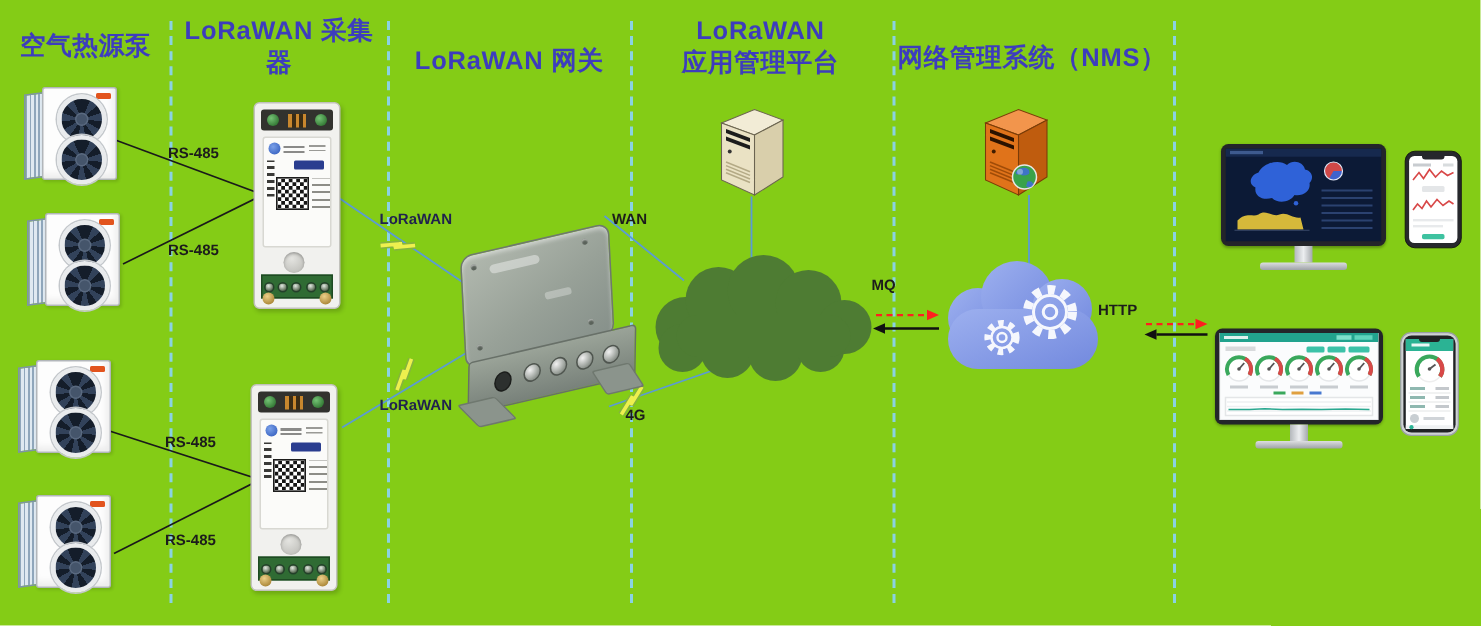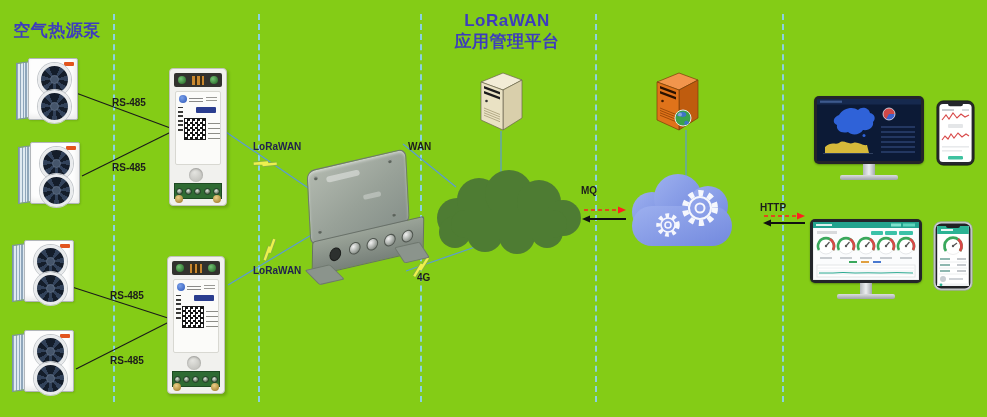--- a/index.html
+++ b/index.html
@@ -99,24 +99,31 @@
   <div class="sep" style="left:113px"></div>
   <div class="sep" style="left:258px"></div>
   <div class="sep" style="left:420px"></div>
   <div class="sep" style="left:595px"></div>
   <div class="sep" style="left:782px"></div>
 
   <div class="col-title" style="left:4px;top:20px;width:106px">
     <div>空气热源泵</div>
   </div>
   <div class="col-title" style="left:115px;top:10px;width:142px">
+    <div>LoRaWAN 采集器</div>
+  </div>
+  <div class="col-title" style="left:262px;top:30px;width:155px">
+    <div>LoRaWAN 网关</div>
   </div>
   <div class="col-title" style="left:424px;top:10px;width:166px">
     <div>LoRaWAN</div>
     <div>应用管理平台</div>
+  </div>
+  <div class="col-title" style="left:596px;top:28px;width:184px">
+    <div>网络管理系统（NMS）</div>
   </div>
   <div class="col-title" style="left:787px;top:16px;width:194px">
   </div>
 
   <svg class="abs" style="left:0;top:0" width="987" height="417">
     <g stroke="#1a1a1a" stroke-width="1.1">
       <line x1="76" y1="93" x2="173" y2="129"></line>
       <line x1="82" y1="176" x2="173" y2="131"></line>
       <line x1="72" y1="287" x2="171" y2="319"></line>
       <line x1="76" y1="369" x2="171" y2="321"></line>
@@ -157,21 +164,21 @@
 
   <div class="link-label" style="left:112px;top:97px">RS-485</div>
   <div class="link-label" style="left:112px;top:162px">RS-485</div>
   <div class="link-label" style="left:110px;top:290px">RS-485</div>
   <div class="link-label" style="left:110px;top:355px">RS-485</div>
   <div class="link-label blue" style="left:253px;top:141px">LoRaWAN</div>
   <div class="link-label blue" style="left:253px;top:265px">LoRaWAN</div>
   <div class="link-label" style="left:408px;top:141px">WAN</div>
   <div class="link-label" style="left:417px;top:272px">4G</div>
   <div class="link-label" style="left:581px;top:185px">MQ</div>
-  <div class="link-label" style="left:760px;top:202px">HTTP</div>
+  <div class="link-label" style="left:732px;top:202px">HTTP</div>
 
   <div class="pump" style="left:16px;top:58px">
     <div class="pump-coil"></div>
     <div class="pump-face">
       <span class="pump-logo"></span>
       <span class="fan f1"></span>
       <span class="fan f2"></span>
     </div>
   </div>
   <div class="pump" style="left:18px;top:142px">

